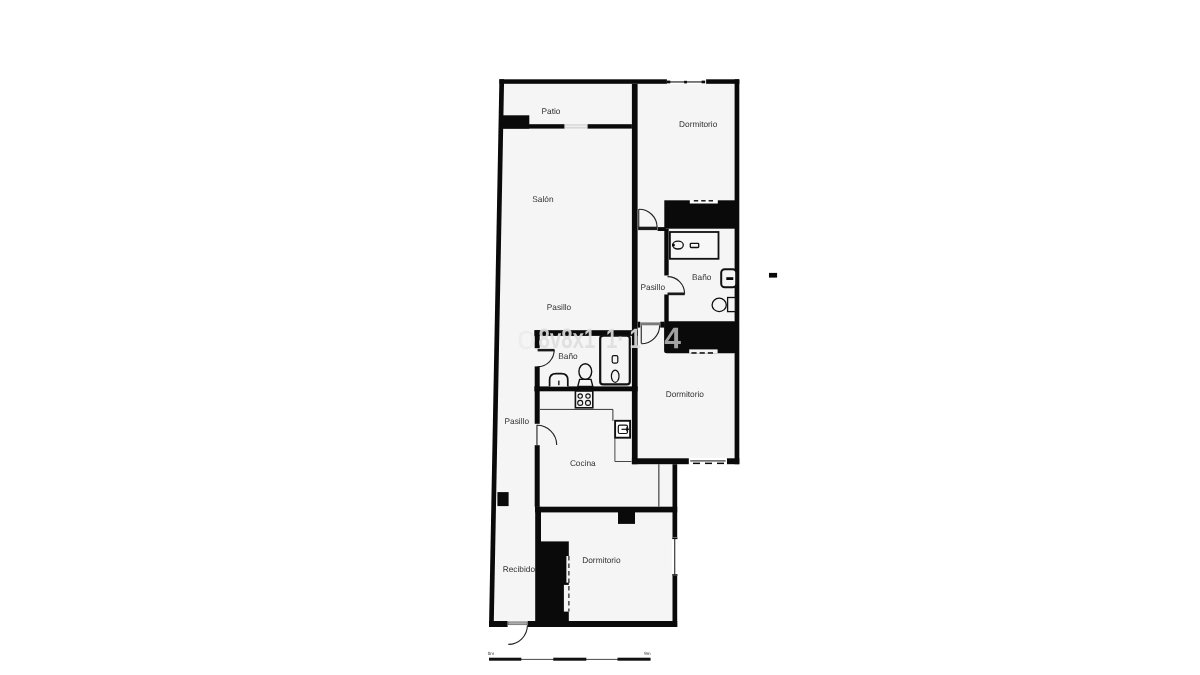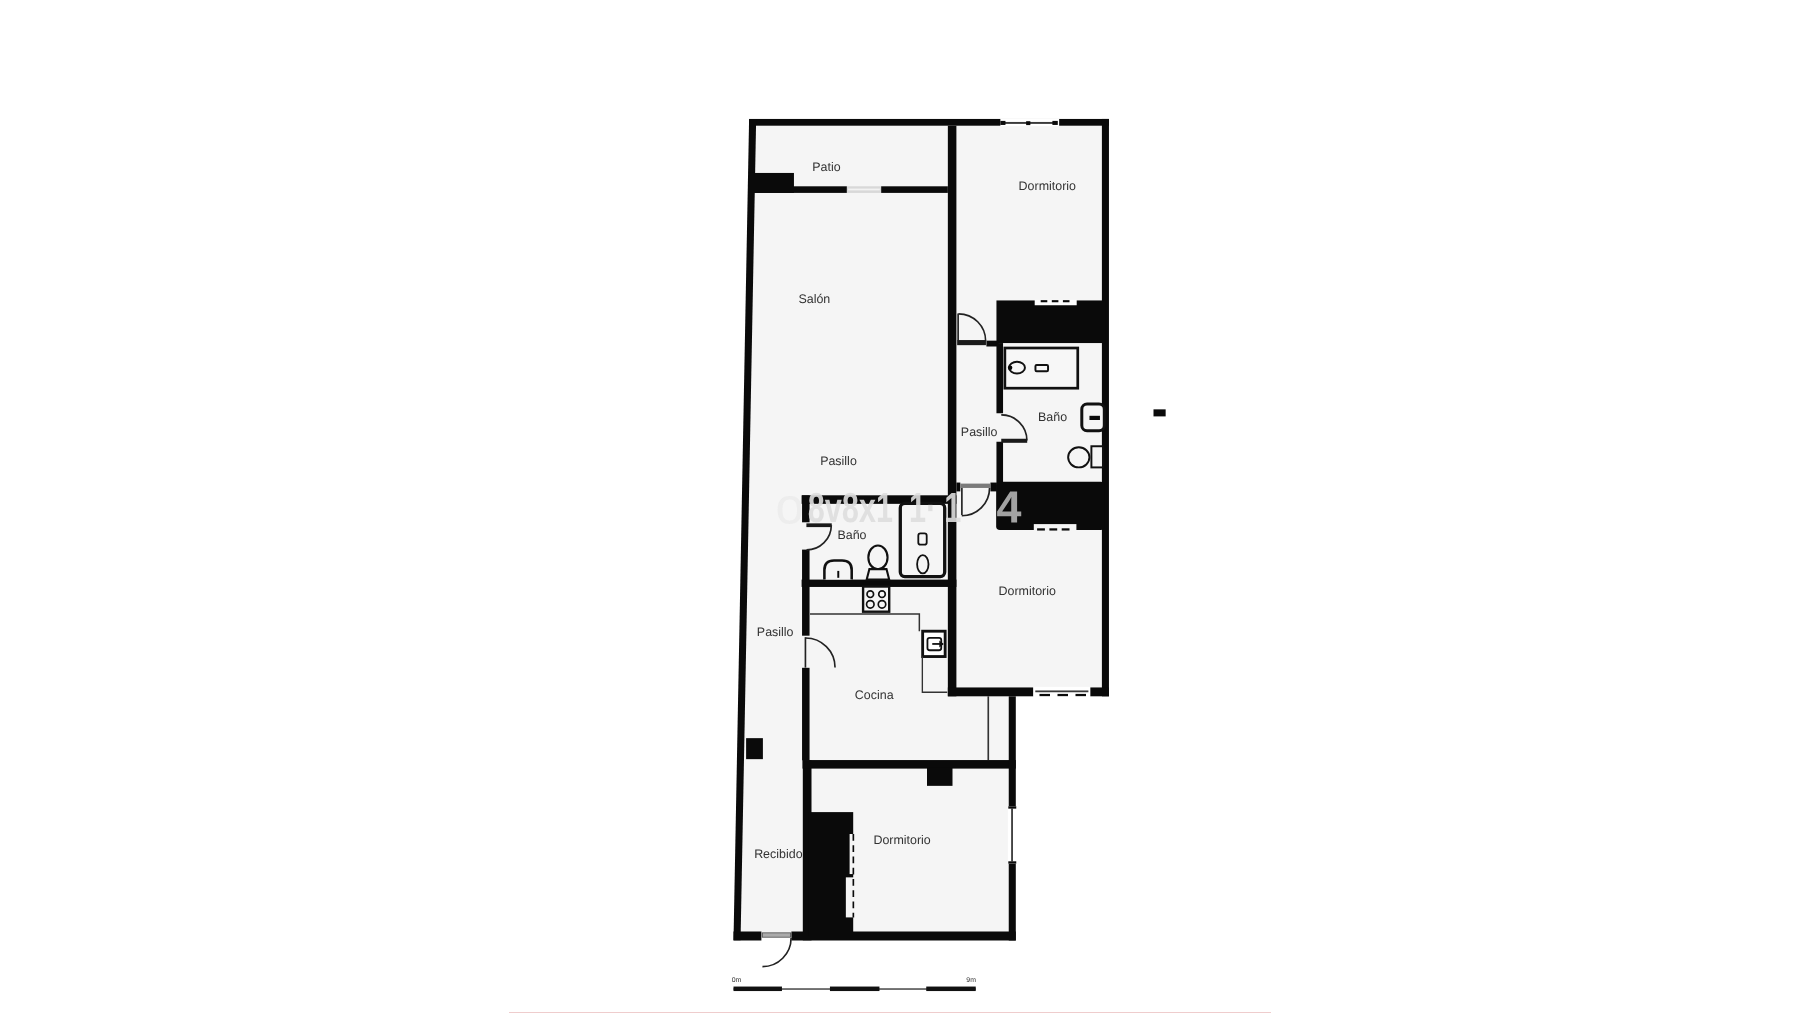--- a/index.html
+++ b/index.html
@@ -1,17 +1,17 @@
 <!DOCTYPE html>
 <html><head>
 <meta charset="utf-8">
 <title>Floorplan</title>
 <style>
   html,body{margin:0;padding:0;background:#ffffff;-webkit-font-smoothing:antialiased;}
-  .page{width:1200px;height:675px;position:relative;background:#b91c1c;overflow:hidden;}
+  .page{width:1200px;height:675px;position:relative;background:#eab308;overflow:hidden;}
   text{font-family:"Liberation Sans",sans-serif;}
 </style>
 </head>
 <body>
 <div class="page">
 <svg width="1200" height="675" viewBox="0 0 1200 675" text-rendering="geometricPrecision">
 
   <rect x="0" y="0" width="1200" height="675" fill="#ffffff"></rect>
 
   <polygon points="501.8,81 737.2,81 737.2,461.5 675,461.5 675,624 491.3,624 " fill="#f5f5f5"></polygon>

